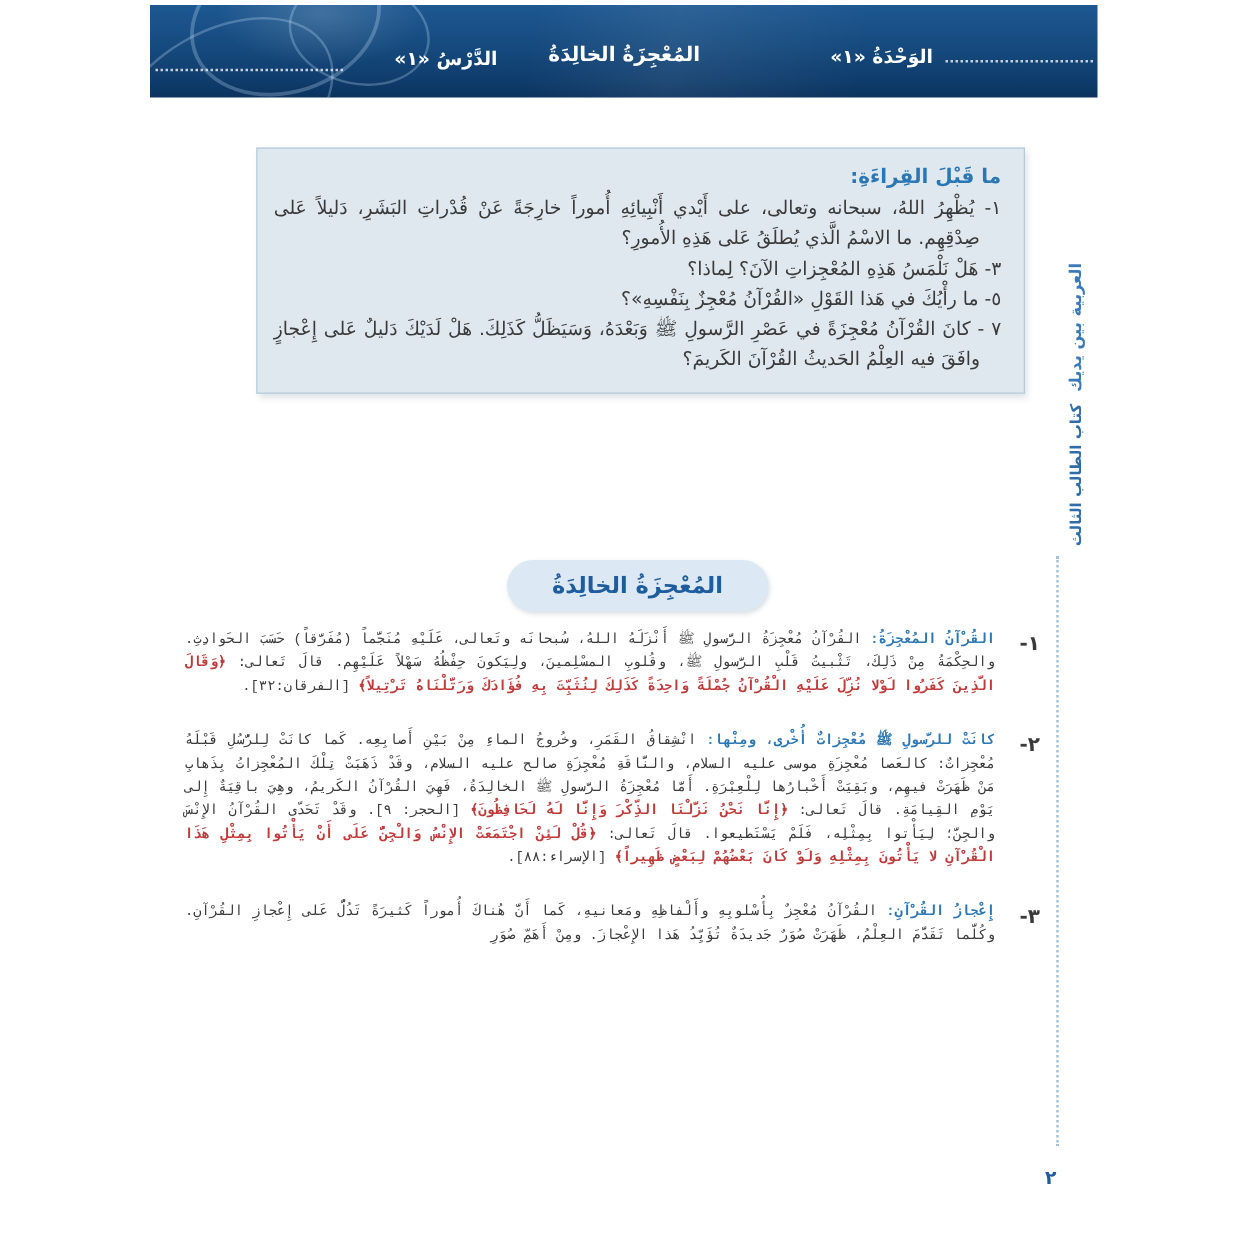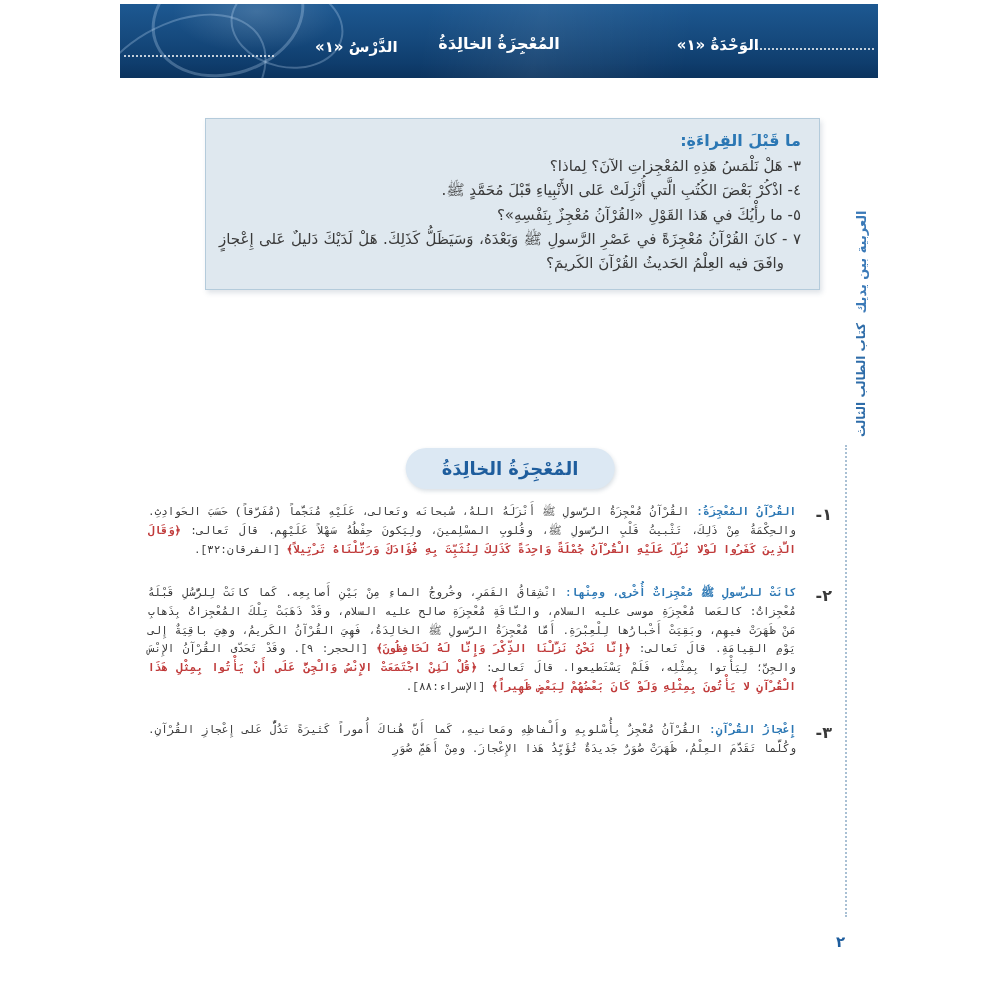--- a/index.html
+++ b/index.html
@@ -21,21 +21,21 @@
       radial-gradient(120px 60px at 18% 10%,rgba(255,255,255,.16),transparent 70%),
       linear-gradient(100deg,transparent 40%,rgba(255,255,255,.07) 55%,transparent 75%);
   }
   .swirl{position:absolute;border:3px solid rgba(200,225,250,.28);border-radius:50%;}
   .swirl.s1{width:150px;height:110px;left:30px;top:-45px;transform:rotate(-18deg);}
   .swirl.s2{width:110px;height:80px;left:110px;top:-20px;transform:rotate(12deg);border-width:2px;}
   .swirl.s3{width:190px;height:120px;left:-40px;top:20px;transform:rotate(-30deg);border-width:2px;}
   .band-label{position:absolute;color:#ffffff;font-weight:bold;font-size:15px;white-space:nowrap;}
   .lbl-lesson{left:163px;top:34px;margin-left:32px;}
   .lbl-title{left:50%;transform:translateX(-50%);top:30px;font-size:16px;}
-  .lbl-unit{right:119px;top:32px;margin-left:34px;}
+  .lbl-unit{right:132px;top:32px;margin-left:34px;}
   .band-line{position:absolute;border-top:2px dotted rgba(255,255,255,.75);height:0;}
   .line-left{left:4px;width:150px;top:51px;}
   .line-right{right:4px;width:118px;top:44px;}
   
   .pre-box{
     position:absolute;left:205px;top:118px;width:615px;box-sizing:border-box;
     background:var(--box-bg);border:1px solid #b4cbdb;
     box-shadow:2px 3px 5px rgba(40,70,100,.15);
     padding:12px 18px 14px 13px;
   }
@@ -83,22 +83,22 @@
     <div class="band-line line-right"></div>
     <div class="band-line line-left"></div>
     <div class="band-label lbl-unit">الوَحْدَةُ «١»</div>
     <div class="band-label lbl-title">المُعْجِزَةُ الخالِدَةُ</div>
     <div class="band-label lbl-lesson">الدَّرْسُ «١»</div>
   </div>
 
   <div class="pre-box">
     <div class="pre-title">ما قَبْلَ القِراءَةِ:</div>
     <div>
+        <div class="q-item"><span class="q-num">١- </span><span class="q-text">يُظْهِرُ اللهُ، سبحانه وتعالى، على أَيْدي أَنْبِيائِهِ أُموراً خارِجَةً عَنْ قُدْراتِ البَشَرِ، دَليلاً عَلى صِدْقِهِم. ما الاسْمُ الَّذي يُطلَقُ عَلى هَذِهِ الأُمورِ؟</span></div>
         <div class="q-item"><span class="q-num">٣- </span><span class="q-text">هَلْ نَلْمَسُ هَذِهِ المُعْجِزاتِ الآنَ؟ لِماذا؟</span></div>
-        <div class="q-item"><span class="q-num">٤- </span><span class="q-text">اذْكُرْ بَعْضَ الكُتُبِ الَّتي أُنْزِلَتْ عَلى الأَنْبِياءِ قَبْلَ مُحَمَّدٍ ﷺ.</span></div>
         <div class="q-item"><span class="q-num">٥- </span><span class="q-text">ما رأْيُكَ في هَذا القَوْلِ «القُرْآنُ مُعْجِزٌ بِنَفْسِهِ»؟</span></div>
         <div class="q-item"><span class="q-num">٧ - </span><span class="q-text">كانَ القُرْآنُ مُعْجِزَةً في عَصْرِ الرَّسولِ ﷺ وَبَعْدَهُ، وَسَيَظَلُّ كَذَلِكَ. هَلْ لَدَيْكَ دَليلٌ عَلى إِعْجازٍ وافَقَ فيه العِلْمُ الحَديثُ القُرْآنَ الكَريمَ؟</span></div>
       </div>
   </div>
 
   <div class="badge">المُعْجِزَةُ الخالِدَةُ</div>
 
   <div class="content">
       <div class="para">
         <div class="p-num">١-</div>

